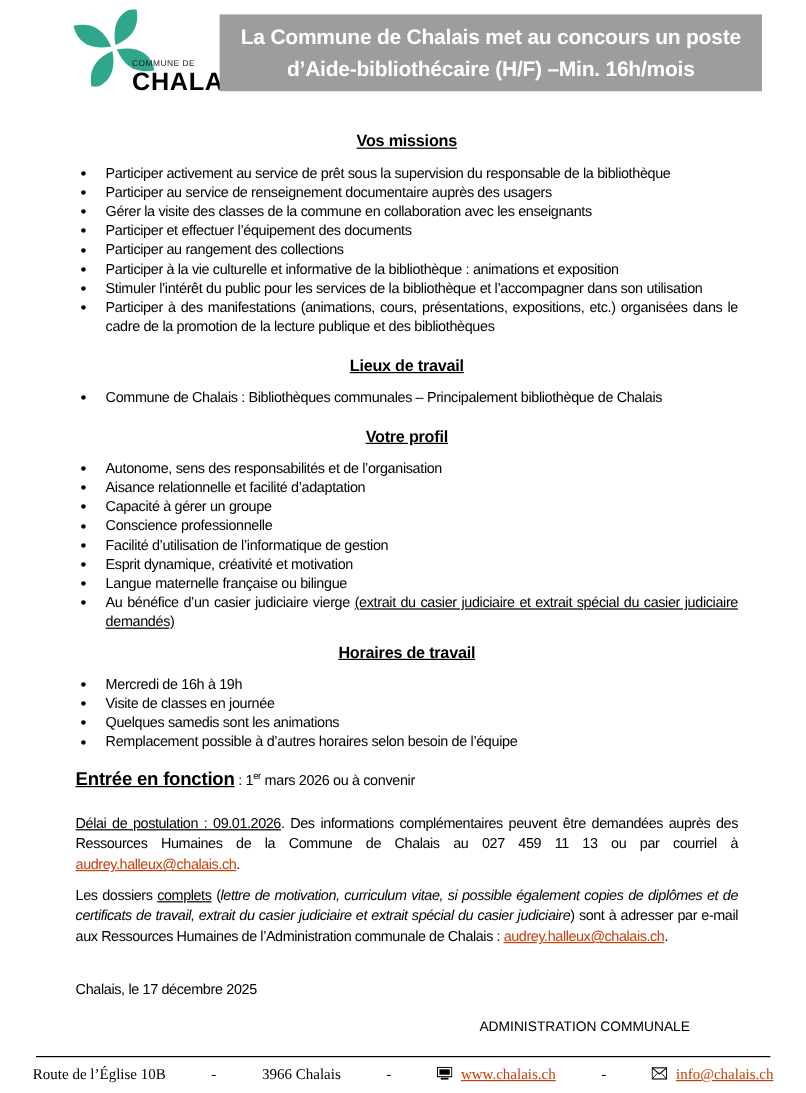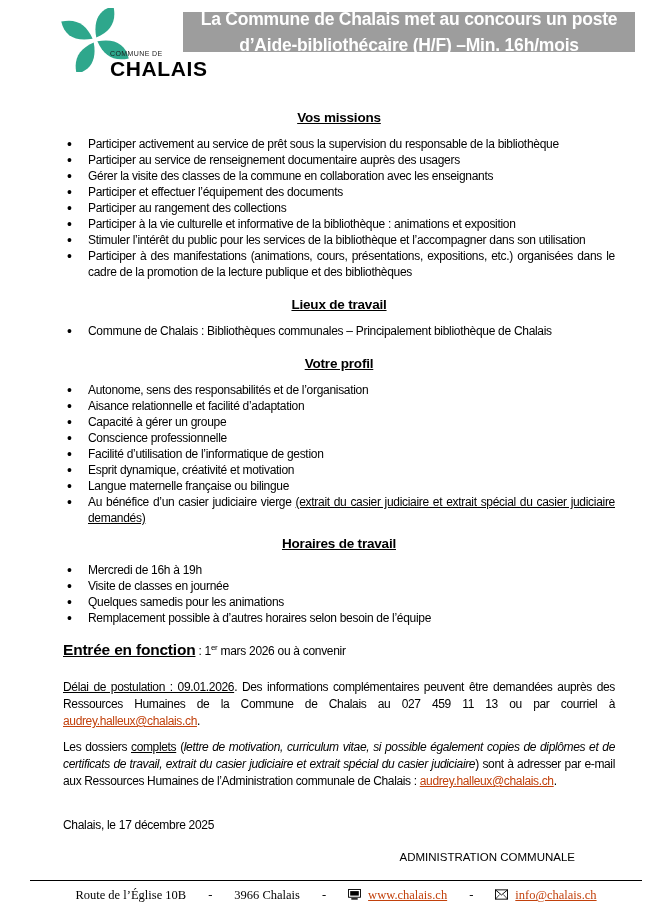--- a/index.html
+++ b/index.html
@@ -9,21 +9,21 @@
     position:relative;overflow:hidden;
   }
   
   .header{position:relative;height:96px;}
   .logo{position:absolute;left:60px;top:6px;width:130px;height:80px;}
   .clover{position:absolute;left:0;top:2px;width:70px;height:64px;}
   .logo-text{position:absolute;left:50px;top:44px;white-space:nowrap;}
   .logo-line1{font-size:7px;letter-spacing:0.4px;color:#1a1a1a;}
   .logo-line2{font-size:21px;font-weight:bold;letter-spacing:0.6px;color:#000;}
   .banner{
-    position:absolute;left:183px;top:12px;width:452px;height:40px;
+    position:absolute;left:183px;top:12px;width:452px;height:64px;
     background:#9D9D9D;color:#fff;font-weight:bold;font-size:17.5px;letter-spacing:-0.2px;
     text-align:center;display:flex;flex-direction:column;justify-content:center;
     line-height:26px;
   }
   
   .content{margin:0 57px 0 63px;}
   h2.section{
     font-size:13.5px;font-weight:bold;text-decoration:underline;
     margin:17px 0 11px 0;letter-spacing:-0.2px;text-align:center;
   }
@@ -43,21 +43,21 @@
   .para{margin:19px 0 0 0;line-height:17px;text-align:justify;letter-spacing:-0.35px;}
   .para2{margin-top:9px;}
   a.link{color:#c2410c;text-decoration:underline;cursor:pointer;}
   .date-line{margin:27px 0 0 0;line-height:16px;}
   .signature{margin:18px 40px 4px 0;text-align:right;font-size:11.5px;letter-spacing:0;}
   
   .footer{position:absolute;left:0;bottom:8px;width:672px;}
   .footer-rule{margin:0 30px;border-top:1.5px solid #000;}
   .footer-line{
     margin-top:7px;display:flex;justify-content:center;align-items:center;
-    font-family:"Liberation Serif",serif;font-size:12.5px;letter-spacing:0;gap:0;
+    font-family:"Liberation Serif",serif;font-size:12.5px;letter-spacing:0;gap:16px;
   }
   .footer-line .seg{white-space:nowrap;}
   .footer-sep{margin:0 22px;}
   .footer-icon{width:13px;height:11px;margin-right:7px;display:inline-block;vertical-align:-1px;}
   .it{font-style:italic;}
 </style>
 </head>
 <body>
 
 <div class="header">
@@ -116,21 +116,21 @@
       <li>Langue maternelle française ou bilingue</li>
       <li><span>Au bénéfice d’un casier judiciaire vierge </span><span class="u">(extrait du casier judiciaire et extrait spécial du casier judiciaire demandés)</span></li>
     </ul>
   </section>
 
   <section>
     <h2 class="section horaires">Horaires de travail</h2>
     <ul class="blist">
       <li>Mercredi de 16h à 19h</li>
       <li>Visite de classes en journée</li>
-      <li>Quelques samedis pour les animations</li>
+      <li>Quelques samedis sont les animations</li>
       <li>Remplacement possible à d’autres horaires selon besoin de l’équipe</li>
     </ul>
   </section>
 
   <p class="entree"><span class="entree-label">Entrée en fonction</span><span> : 1</span><sup>er</sup><span> mars 2026 ou à convenir</span></p>
 
   <p class="para"><span class="u">Délai de postulation : 09.01.2026</span><span>. Des informations complémentaires peuvent être demandées auprès des Ressources Humaines de la Commune de Chalais au 027 459 11 13 ou par courriel à </span><a class="link">audrey.halleux@chalais.ch</a><span>.</span></p>
 
   <p class="para para2"><span>Les dossiers </span><span class="u">complets</span><span> (</span><span class="it">lettre de motivation, curriculum vitae, si possible également copies de diplômes et de certificats de travail, extrait du casier judiciaire et extrait spécial du casier judiciaire</span><span>) sont à adresser par e-mail aux Ressources Humaines de l’Administration communale de Chalais : </span><a class="link">audrey.halleux@chalais.ch</a><span>.</span></p>
 

